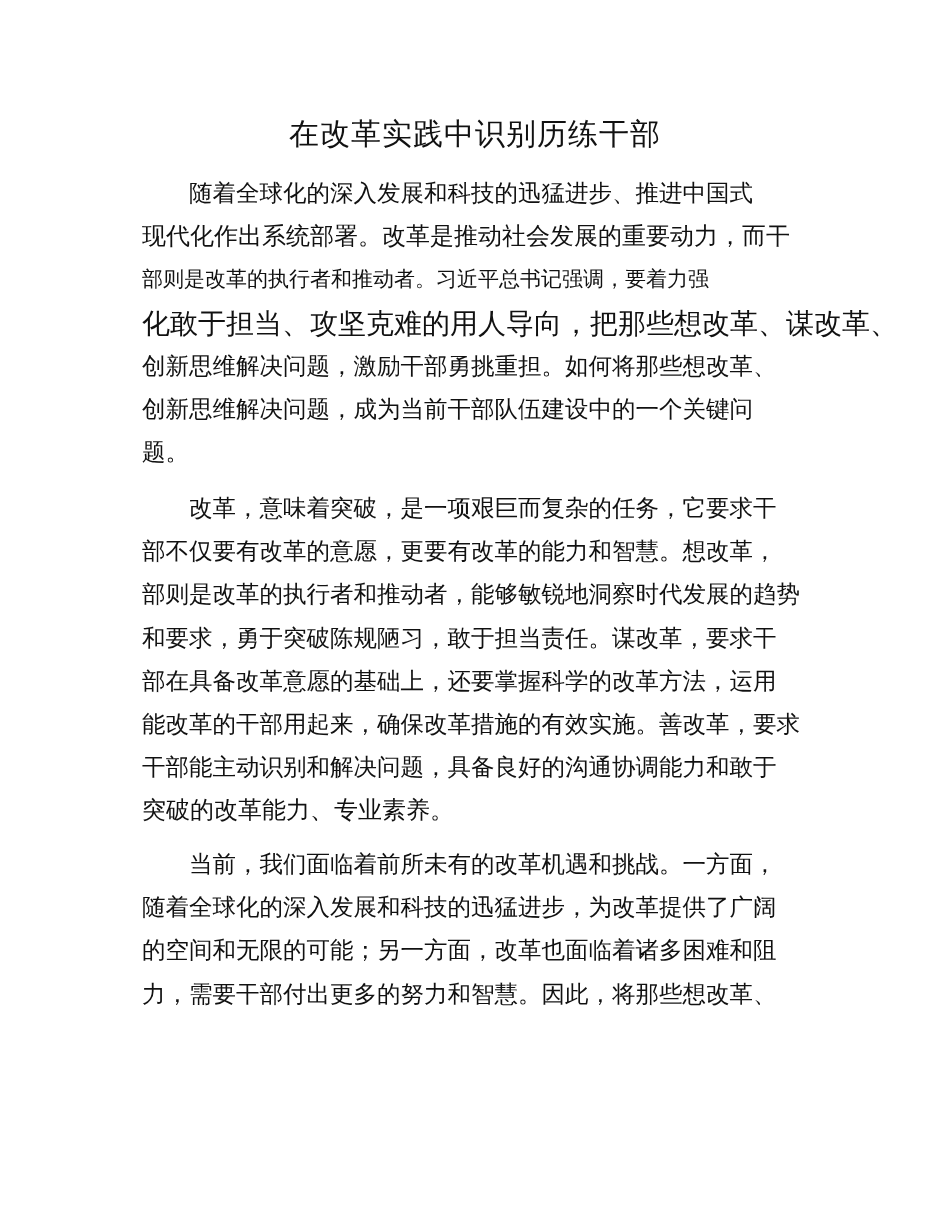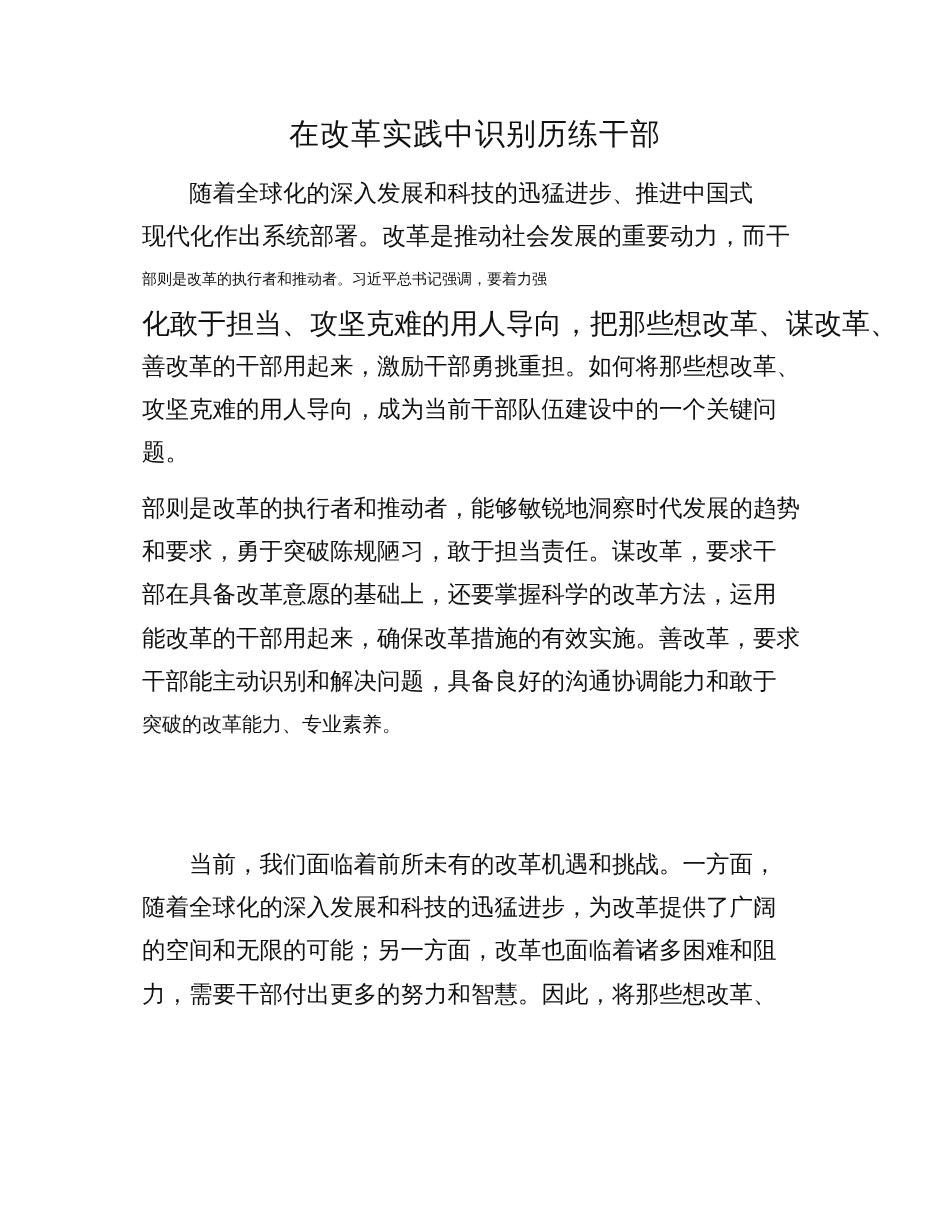--- a/index.html
+++ b/index.html
@@ -15,34 +15,36 @@
 <body>
 
 <div class="page">
   <h1 class="title" style="margin:0;font-weight:normal;">在改革实践中识别历练干部</h1>
 
   <div class="body-text">
 
     <div class="para-block" style="position:absolute;left:0;top:0;width:672px;">
       <span class="line first" style="font-size:23.5px;line-height:43.2px;">随着全球化的深入发展和科技的迅猛进步、推进中国式</span>
       <span class="line" style="font-size:24px;line-height:43.2px;">现代化作出系统部署。改革是推动社会发展的重要动力，而干</span>
-      <span class="line" style="font-size:15px;line-height:43.2px;">部则是改革的执行者和推动者。习近平总书记强调，要着力强</span>
+      <span class="line" style="font-size:21px;line-height:43.2px;">部则是改革的执行者和推动者。习近平总书记强调，要着力强</span>
       <span class="line" style="font-size:28px;line-height:43.2px;">化敢于担当、攻坚克难的用人导向，把那些想改革、谋改革、</span>
-      <span class="line" style="font-size:23.5px;line-height:43.2px;">善改革的干部用起来，激励干部勇挑重担。如何将那些想改革、</span>
-      <span class="line" style="font-size:23.5px;line-height:43.2px;">攻坚克难的用人导向，成为当前干部队伍建设中的一个关键问</span>
+      <span class="line" style="font-size:23.5px;line-height:43.2px;">创新思维解决问题，激励干部勇挑重担。如何将那些想改革、</span>
+      <span class="line" style="font-size:23.5px;line-height:43.2px;">创新思维解决问题，成为当前干部队伍建设中的一个关键问</span>
       <span class="line" style="font-size:23.5px;line-height:43.2px;">题。</span>
     </div>
 
     <div class="para-block" style="position:absolute;left:0;top:315px;width:672px;">
+      <span class="line first" style="font-size:23.5px;line-height:43.2px;">改革，意味着突破，是一项艰巨而复杂的任务，它要求干</span>
+      <span class="line" style="font-size:23.5px;line-height:43.2px;">部不仅要有改革的意愿，更要有改革的能力和智慧。想改革，</span>
       <span class="line" style="font-size:23.5px;line-height:43.2px;">部则是改革的执行者和推动者，能够敏锐地洞察时代发展的趋势</span>
       <span class="line" style="font-size:23.5px;line-height:43.2px;">和要求，勇于突破陈规陋习，敢于担当责任。谋改革，要求干</span>
       <span class="line" style="font-size:23.5px;line-height:43.2px;">部在具备改革意愿的基础上，还要掌握科学的改革方法，运用</span>
       <span class="line" style="font-size:23.5px;line-height:43.2px;">能改革的干部用起来，确保改革措施的有效实施。善改革，要求</span>
       <span class="line" style="font-size:23.5px;line-height:43.2px;">干部能主动识别和解决问题，具备良好的沟通协调能力和敢于</span>
-      <span class="line" style="font-size:20px;line-height:43.2px;">突破的改革能力、专业素养。</span>
+      <span class="line" style="font-size:24px;line-height:43.2px;">突破的改革能力、专业素养。</span>
     </div>
 
     <div class="para-block" style="position:absolute;left:0;top:671px;width:672px;">
       <span class="line first" style="font-size:23.5px;line-height:43.2px;">当前，我们面临着前所未有的改革机遇和挑战。一方面，</span>
       <span class="line" style="font-size:23.5px;line-height:43.2px;">随着全球化的深入发展和科技的迅猛进步，为改革提供了广阔</span>
       <span class="line" style="font-size:23.5px;line-height:43.2px;">的空间和无限的可能；另一方面，改革也面临着诸多困难和阻</span>
       <span class="line" style="font-size:23.5px;line-height:43.2px;">力，需要干部付出更多的努力和智慧。因此，将那些想改革、</span>
     </div>
   </div>
 </div>

